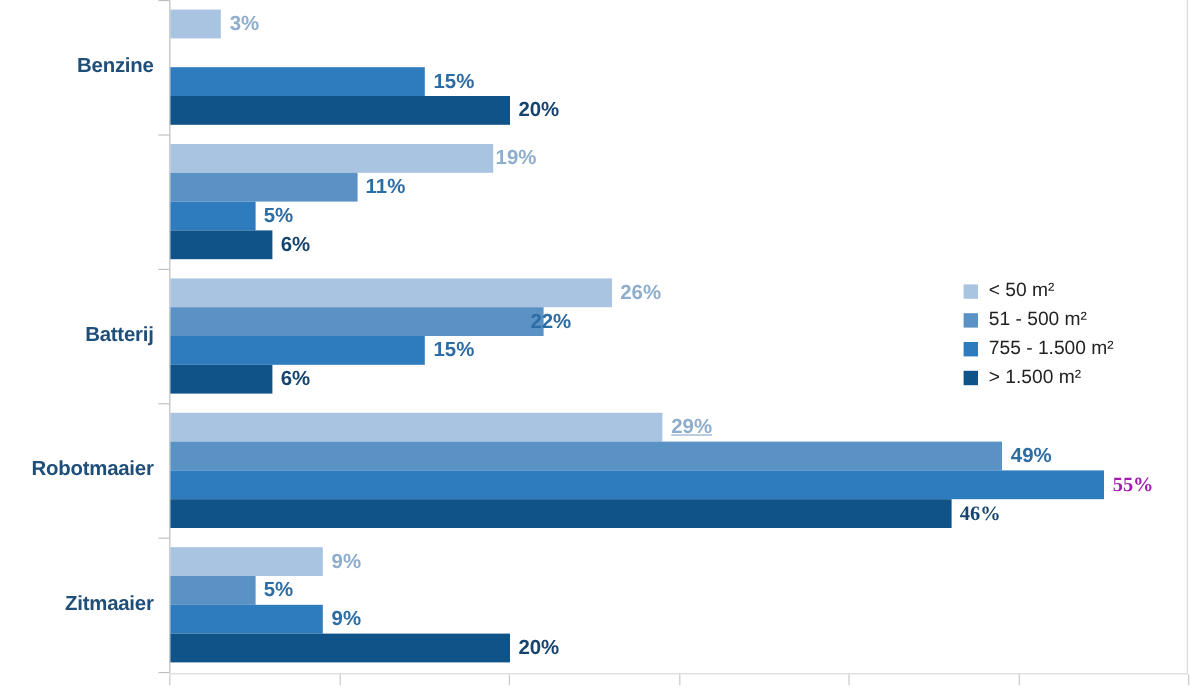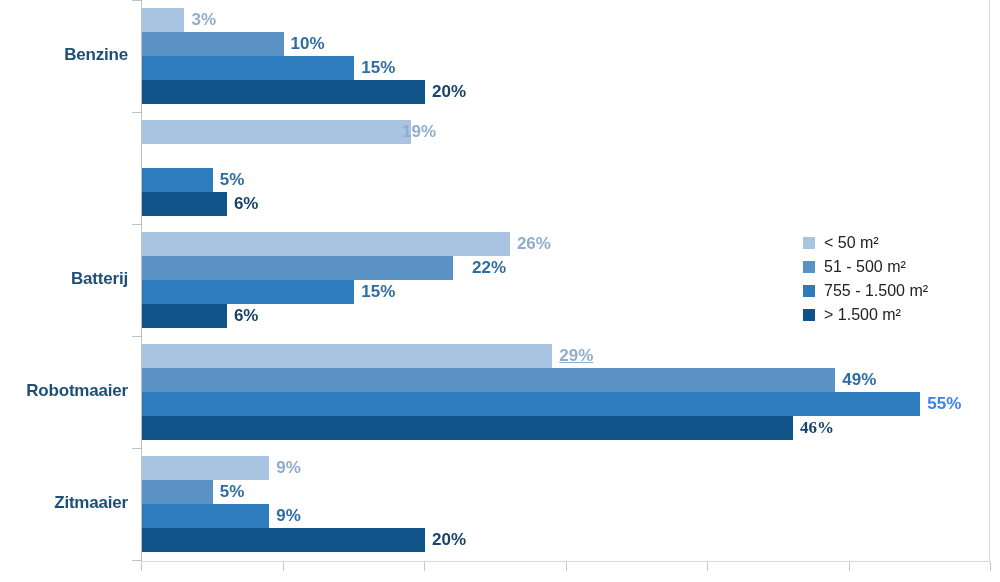--- a/index.html
+++ b/index.html
@@ -146,56 +146,56 @@
       <div class="ytick" style="top: 560px;"></div>
     </div>
 
   <div id="groups">
       <div class="group" style="top: 8px; height: 96px;">
         <div class="cat-label" style="top: 37px;">Benzine</div>
         <div class="bar-row" style="top: 0px; width: 848px;">
           <div class="bar" title="Benzine &lt; 50 m² 3%" style="width: 42.45px; background: rgb(169, 196, 224);"></div>
           <div class="bar-label" style="left: 49.45px; color: rgb(143, 174, 205);">3%</div>
         </div>
-        <div class="bar-row" style="top: 24px; width: 848px;">
-          <div class="bar" title="Benzine 51 - 500 m² 10%" style="width: 141.5px; background: rgb(91, 146, 198);"></div>
-          <div class="bar-label" style="left: 148.5px; color: rgb(46, 109, 164);">10%</div>
-        </div>
         <div class="bar-row" style="top: 48px; width: 848px;">
           <div class="bar" title="Benzine 501 - 1.500 m² 15%" style="width: 212.25px; background: rgb(46, 124, 190);"></div>
           <div class="bar-label" style="left: 219.25px; color: rgb(46, 109, 164);">15%</div>
         </div>
         <div class="bar-row" style="top: 72px; width: 848px;">
           <div class="bar" title="Benzine &gt; 1.500 m² 20%" style="width: 283px; background: rgb(15, 83, 137);"></div>
           <div class="bar-label" style="left: 290px; color: rgb(22, 68, 110);">20%</div>
         </div>
       </div>
       <div class="group" style="top: 120px; height: 96px;">
         <div class="bar-row" style="top: 0px; width: 848px;">
           <div class="bar" title="Elektrisch &lt; 50 m² 19%" style="width: 268.85px; background: rgb(169, 196, 224);"></div>
-          <div class="bar-label" style="left: 260px; color: rgb(143, 174, 205);">19%</div>
+          <div class="bar-label" style="left: 271px; color: rgb(143, 174, 205);">19%</div>
+        </div>
+        <div class="bar-row" style="top: 24px; width: 848px;">
+          <div class="bar" title="Elektrisch 51 - 500 m² 11%" style="width: 155.65px; background: rgb(91, 146, 198);"></div>
+          <div class="bar-label" style="left: 162.65px; color: rgb(46, 109, 164);">11%</div>
         </div>
         <div class="bar-row" style="top: 48px; width: 848px;">
           <div class="bar" title="Elektrisch 501 - 1.500 m² 5%" style="width: 70.75px; background: rgb(46, 124, 190);"></div>
           <div class="bar-label" style="left: 77.75px; color: rgb(46, 109, 164);">5%</div>
         </div>
         <div class="bar-row" style="top: 72px; width: 848px;">
           <div class="bar" title="Elektrisch &gt; 1.500 m² 6%" style="width: 84.9px; background: rgb(15, 83, 137);"></div>
           <div class="bar-label" style="left: 91.9px; color: rgb(22, 68, 110);">6%</div>
         </div>
       </div>
       <div class="group" style="top: 232px; height: 96px;">
         <div class="cat-label" style="top: 37px;">Batterij</div>
         <div class="bar-row" style="top: 0px; width: 936px;">
           <div class="bar" title="Batterij &lt; 50 m² 26%" style="width: 367.9px; background: rgb(169, 196, 224);"></div>
           <div class="bar-label" style="left: 374.9px; color: rgb(143, 174, 205);">26%</div>
         </div>
         <div class="bar-row" style="top: 24px; width: 848px;">
           <div class="bar" title="Batterij 51 - 500 m² 22%" style="width: 311.3px; background: rgb(91, 146, 198);"></div>
-          <div class="bar-label" style="left: 330px; color: rgb(46, 109, 164);">22%</div>
+          <div class="bar-label" style="left: 300px; color: rgb(46, 109, 164);">22%</div>
         </div>
         <div class="bar-row" style="top: 48px; width: 848px;">
           <div class="bar" title="Batterij 501 - 1.500 m² 15%" style="width: 212.25px; background: rgb(46, 124, 190);"></div>
           <div class="bar-label" style="left: 219.25px; color: rgb(46, 109, 164);">15%</div>
         </div>
         <div class="bar-row" style="top: 72px; width: 848px;">
           <div class="bar" title="Batterij &gt; 1.500 m² 6%" style="width: 84.9px; background: rgb(15, 83, 137);"></div>
           <div class="bar-label" style="left: 91.9px; color: rgb(22, 68, 110);">6%</div>
         </div>
       </div>
@@ -204,21 +204,21 @@
         <div class="bar-row" style="top: 0px; width: 848px;">
           <div class="bar" title="Robotmaaier &lt; 50 m² 29%" style="width: 410.35px; background: rgb(169, 196, 224);"></div>
           <div class="bar-label" style="left: 417.35px; color: rgb(143, 174, 205); text-decoration: underline;">29%</div>
         </div>
         <div class="bar-row" style="top: 24px; width: 848px;">
           <div class="bar" title="Robotmaaier 51 - 500 m² 49%" style="width: 693.35px; background: rgb(91, 146, 198);"></div>
           <div class="bar-label" style="left: 700.35px; color: rgb(46, 109, 164);">49%</div>
         </div>
         <div class="bar-row" style="top: 48px; width: 848px;">
           <div class="bar" title="Robotmaaier 501 - 1.500 m² 55%" style="width: 778.25px; background: rgb(46, 124, 190);"></div>
-          <div class="bar-label" style="left: 785.25px; color: #3b82f6;">55%</div>
+          <div class="bar-label" style="left: 785.25px; color: #a21caf; font-family: Liberation Serif, serif;">55%</div>
         </div>
         <div class="bar-row" style="top: 72px; width: 848px; font-family: Liberation Serif, serif;">
           <div class="bar" title="Robotmaaier &gt; 1.500 m² 46%" style="width: 650.9px; background: rgb(15, 83, 137);"></div>
           <div class="bar-label" style="left: 657.9px; color: rgb(22, 68, 110);">46%</div>
         </div>
       </div>
       <div class="group" style="top: 456px; height: 96px;">
         <div class="cat-label" style="top: 37px;">Zitmaaier</div>
         <div class="bar-row" style="top: 0px; width: 848px;">
           <div class="bar" title="Zitmaaier &lt; 50 m² 9%" style="width: 127.35px; background: rgb(169, 196, 224);"></div>

